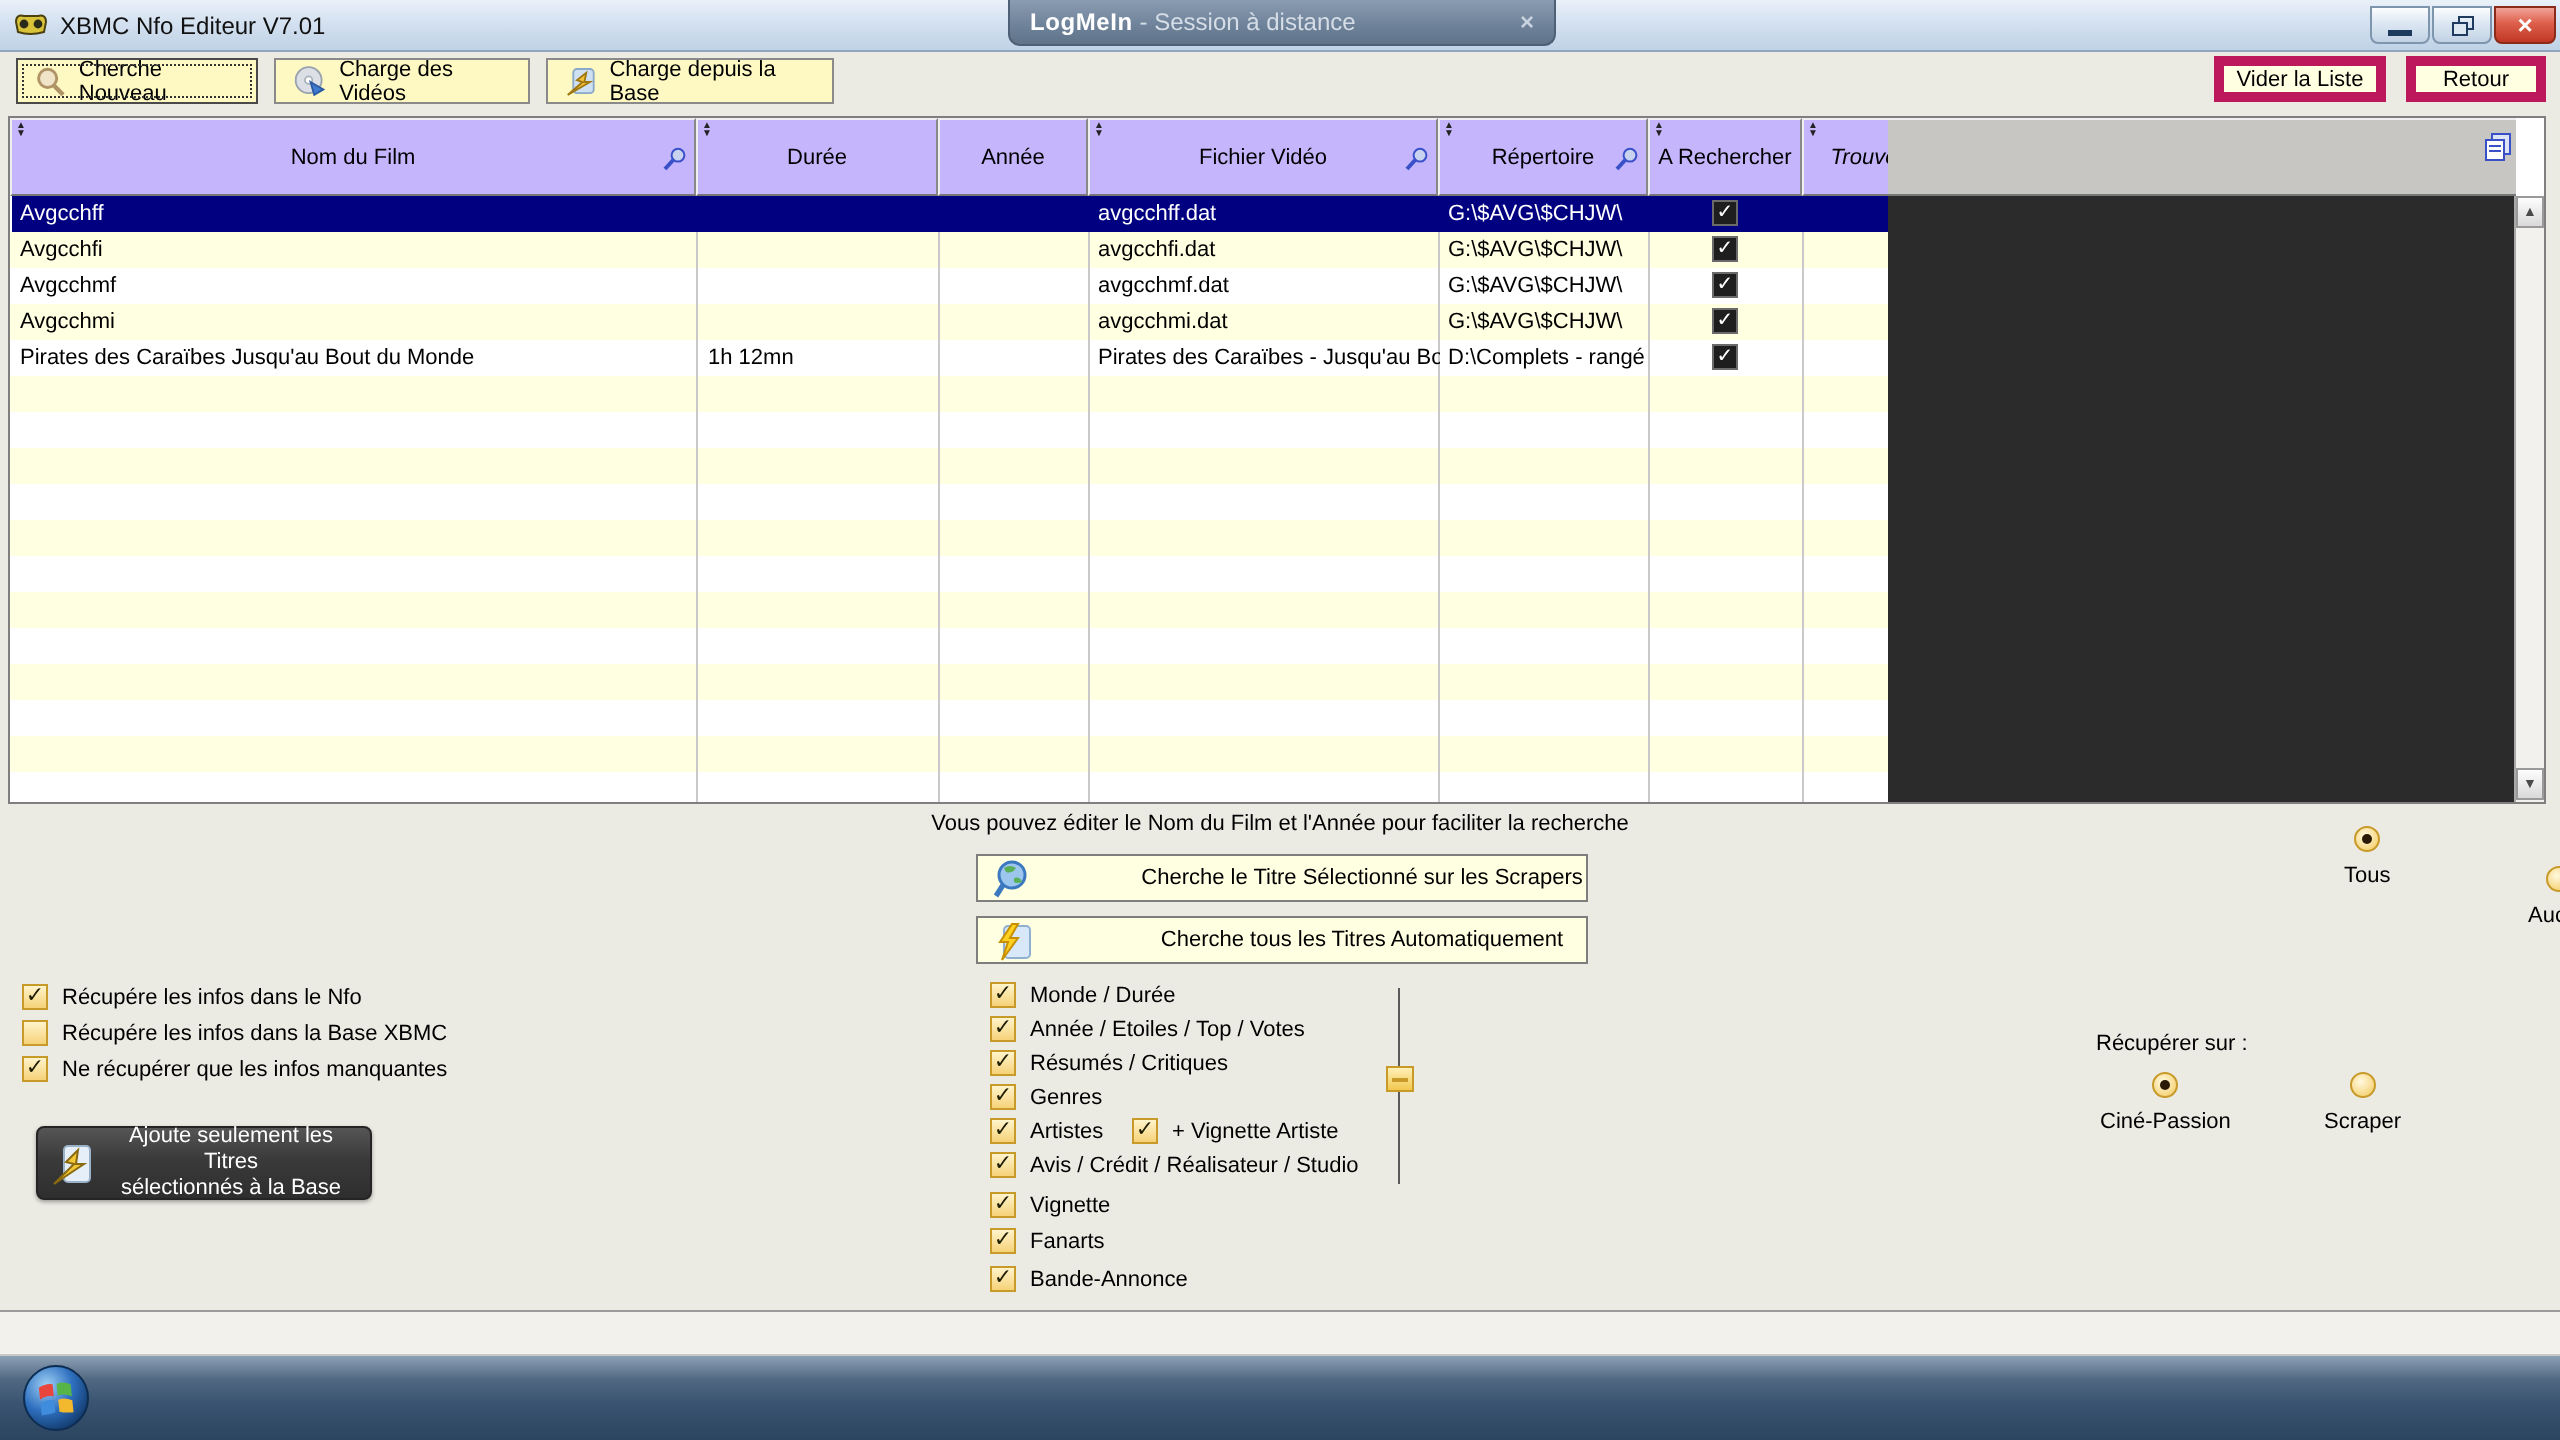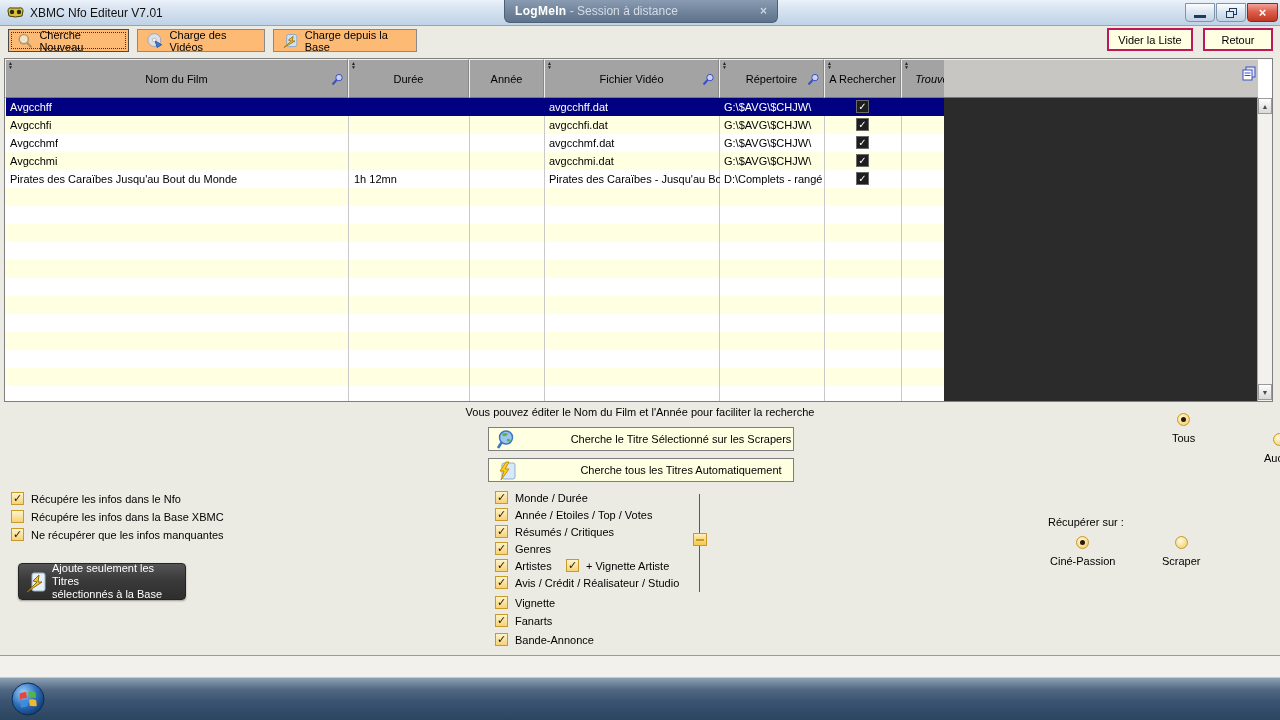--- a/index.html
+++ b/index.html
@@ -29,29 +29,29 @@
   
   .logmein{position:absolute;left:504px;top:0;width:274px;height:23px;
            background:linear-gradient(180deg,#8A9CB2 0%,#6D8198 60%,#5F7389 100%);
            border:1px solid #4E6076;border-top:none;border-radius:0 0 6px 6px;
            display:flex;align-items:center;padding:0 10px;z-index:50;color:#E8EDF3;}
   .logmein .brand{font-weight:bold;color:#FFFFFF;font-size:12px;letter-spacing:.3px;}
   .logmein .rest{color:#D5DDE7;font-size:12px;white-space:pre;}
   .logmein .lm-close{margin-left:auto;color:#C9D3DF;font-weight:bold;font-size:12px;cursor:default;}
 
   
-  .tbtn{position:absolute;top:29px;height:23px;background:#fdba74;border:1px solid #8A8A8A;
+  .tbtn{position:absolute;top:29px;height:23px;background:#fef9c3;border:1px solid #8A8A8A;
         display:flex;align-items:center;padding:0 8px;gap:6px;font-size:11px;}
   .tbtn.default{border-color:#4A4A4A;outline:1px dotted #333;outline-offset:-4px;}
-  .rbtn{position:absolute;top:28px;height:23px;background:#FFFFE1;border:2px solid #be185d;
+  .rbtn{position:absolute;top:28px;height:23px;background:#FFFFE1;border:5px solid #be185d;
         display:flex;align-items:center;justify-content:center;font-size:11px;}
 
   
   .grid{position:absolute;left:4px;top:58px;width:1269px;height:344px;border:1px solid #7F7F7F;background:#fff;}
-  .hcell{position:absolute;top:0;height:39px;background:#a3a3a3;
+  .hcell{position:absolute;top:0;height:39px;background:#c4b5fd;
          border-right:1px solid #888;border-top:1px solid #EFEFEF;border-left:1px solid #EFEFEF;border-bottom:1px solid #777;
          display:flex;align-items:center;justify-content:center;font-size:11px;}
   .sort{position:absolute;left:2px;top:1px;display:flex;flex-direction:column;font-size:5px;line-height:4px;color:#222;}
   .hmag{position:absolute;right:3px;bottom:11px;}
   .hfill{position:absolute;top:0;height:39px;background:#C7C6C3;border-bottom:1px solid #777;border-top:1px solid #EFEFEF;}
   .colpick{position:absolute;right:2px;top:6px;}
   .stripes{position:absolute;left:0;top:39px;width:939px;height:303px;
            background:repeating-linear-gradient(180deg,#FFFFFF 0 18px,#FFFFE1 18px 36px);}
   .colsep{position:absolute;top:39px;height:303px;width:1px;background:#C9C9C9;}
   .void{position:absolute;left:939px;top:39px;width:314px;height:303px;background:#2B2B2B;}
@@ -82,21 +82,21 @@
   .fieldrow{position:absolute;display:flex;align-items:center;gap:7px;}
 
   .radio{width:13px;height:13px;border-radius:50%;background:radial-gradient(circle at 40% 35%,#FFF9DF,#F3C95B);
          border:1px solid #C79A29;display:flex;align-items:center;justify-content:center;flex:0 0 auto;}
   .radio.on::after{content:"";width:5px;height:5px;border-radius:50%;background:#2A1A05;}
   .radiorow{position:absolute;display:flex;align-items:center;gap:6px;flex-direction:column;}
 
   .addbtn{position:absolute;left:18px;top:563px;width:168px;height:37px;border-radius:4px;
           background:linear-gradient(180deg,#555555,#3A3A3A 45%,#2E2E2E);border:1px solid #242424;
           color:#fff;display:flex;align-items:center;padding:0 6px;gap:5px;box-shadow:0 1px 2px rgba(0,0,0,.35);}
-  .addbtn .txt{flex:1;text-align:left;line-height:13px;font-size:11px;}
+  .addbtn .txt{flex:1;text-align:center;line-height:13px;font-size:11px;}
 
   .vslider-line{position:absolute;left:699px;top:494px;width:1px;height:98px;background:#5A5A5A;}
   .vslider-handle{position:absolute;left:693px;top:533px;width:14px;height:13px;
                   background:linear-gradient(180deg,#FFF0B8,#F2C84E);border:1px solid #C79A29;}
   .vslider-handle::after{content:"";display:block;margin:5px 2px 0 2px;height:2px;background:#C79A29;}
 
   
   .clientend{position:absolute;left:0;top:655px;width:1280px;height:1px;background:#9B9B9B;}
   .bottomstrip{position:absolute;left:0;top:656px;width:1280px;height:22px;background:#F2F1EC;border-bottom:1px solid #C8C8C8;}
   .taskbar{position:absolute;left:0;top:678px;width:1280px;height:42px;

